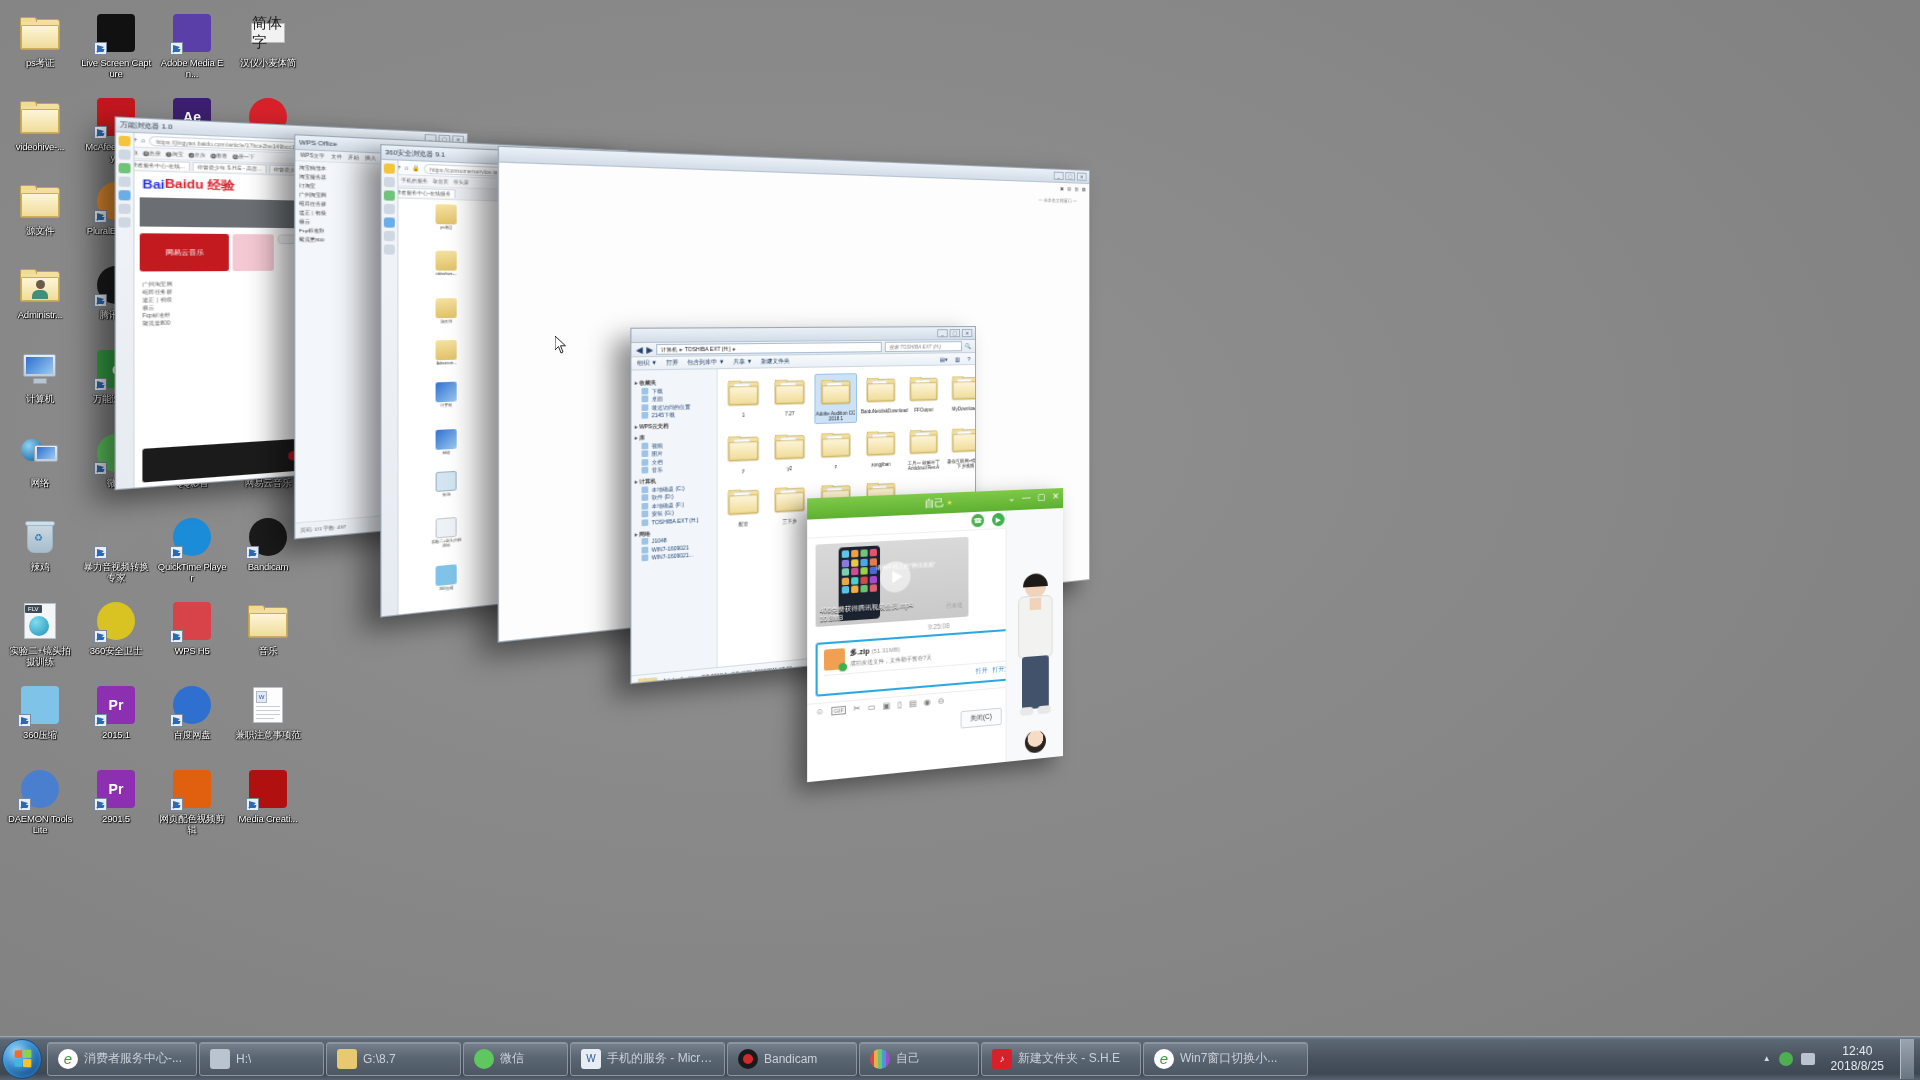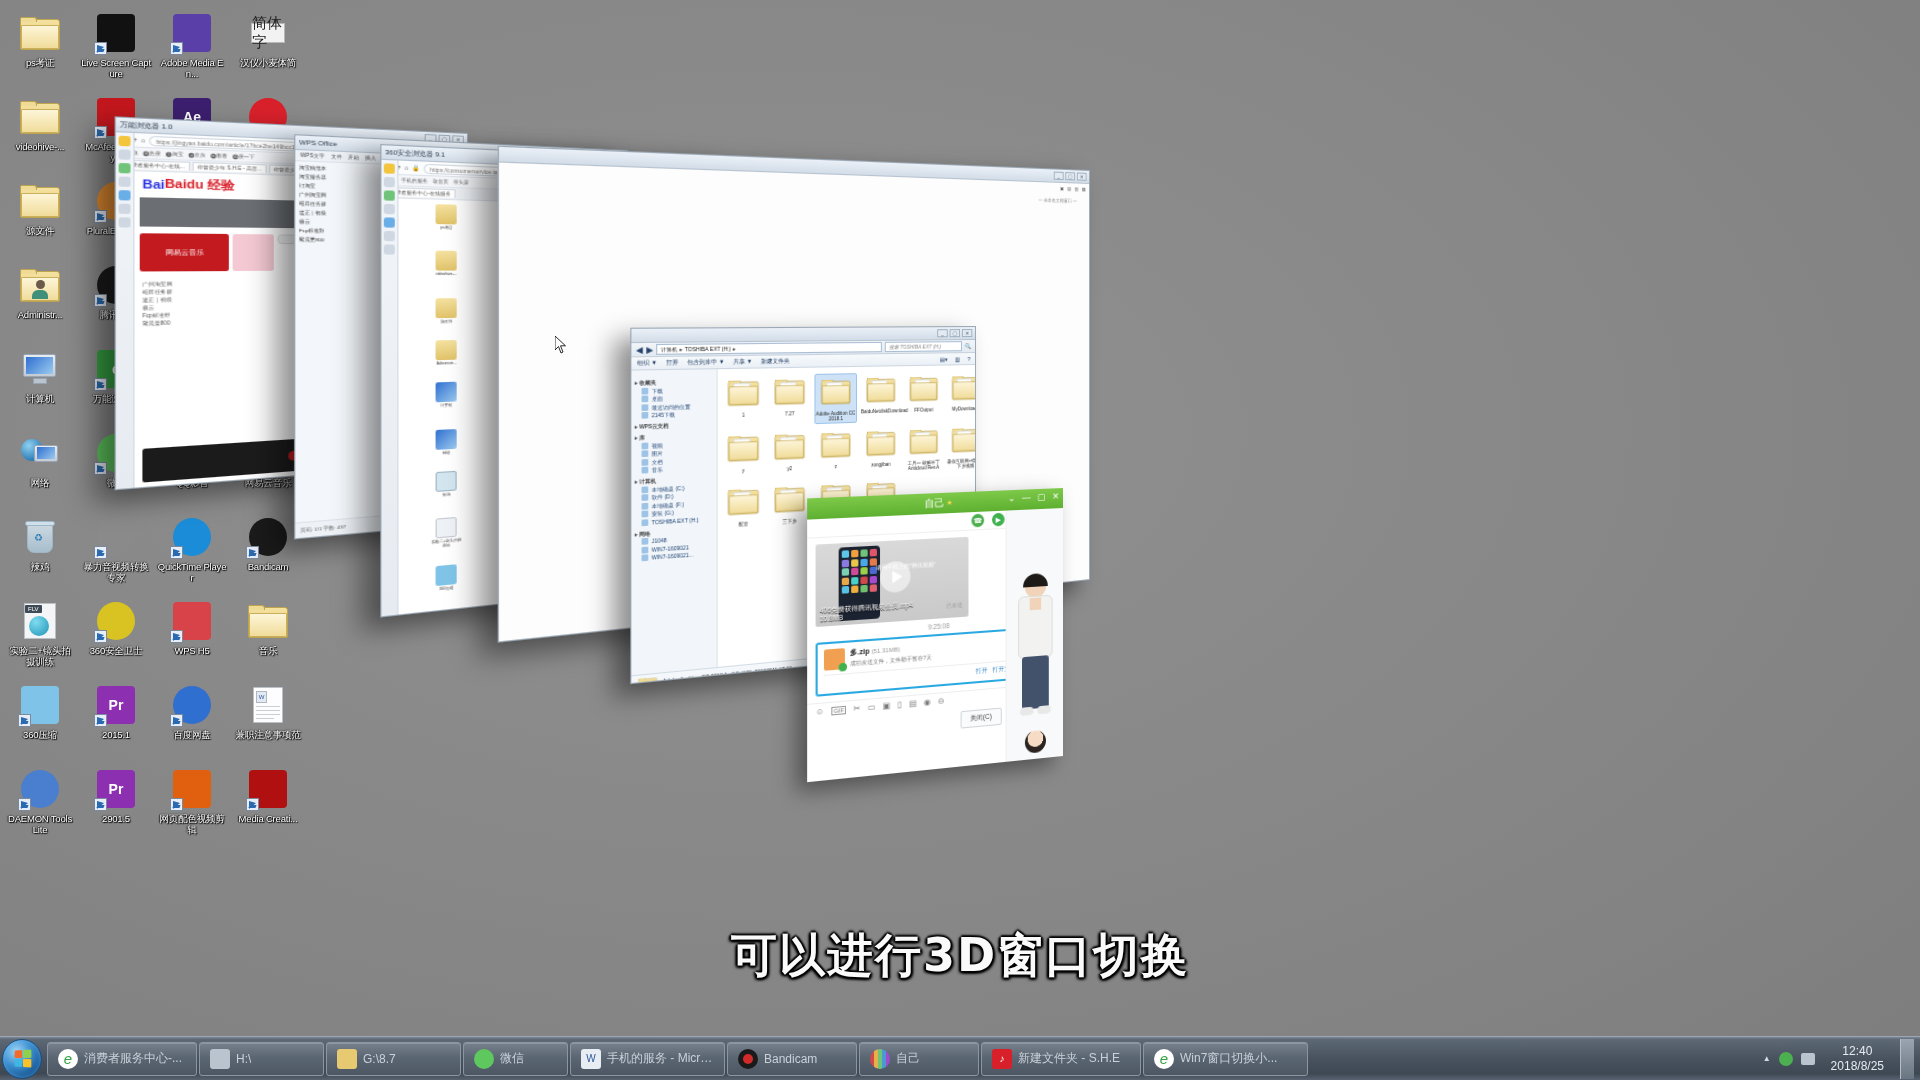--- a/index.html
+++ b/index.html
@@ -1312,21 +1312,20 @@
         </div>
       </div>
     </div>
 
   </div>
 
   <svg id="cursor" viewBox="0 0 12 18">
     <polygon points="0,0 0,14 3.5,10.5 6,17 8,16 5.5,9.8 10.5,9.8" fill="#fff" stroke="#111" stroke-width="0.9"></polygon>
   </svg>
 
-  <div id="subtitle">可以进行3D窗口切换</div>
 
   <div id="taskbar">
     <div id="start-orb">
       <div class="flag">
         <b style="background:#f46a2a"></b>
           <b style="background:#8fd14a"></b>
         <b style="background:#3db7e4"></b>
           <b style="background:#f7c22a"></b>
       </div>
     </div>

